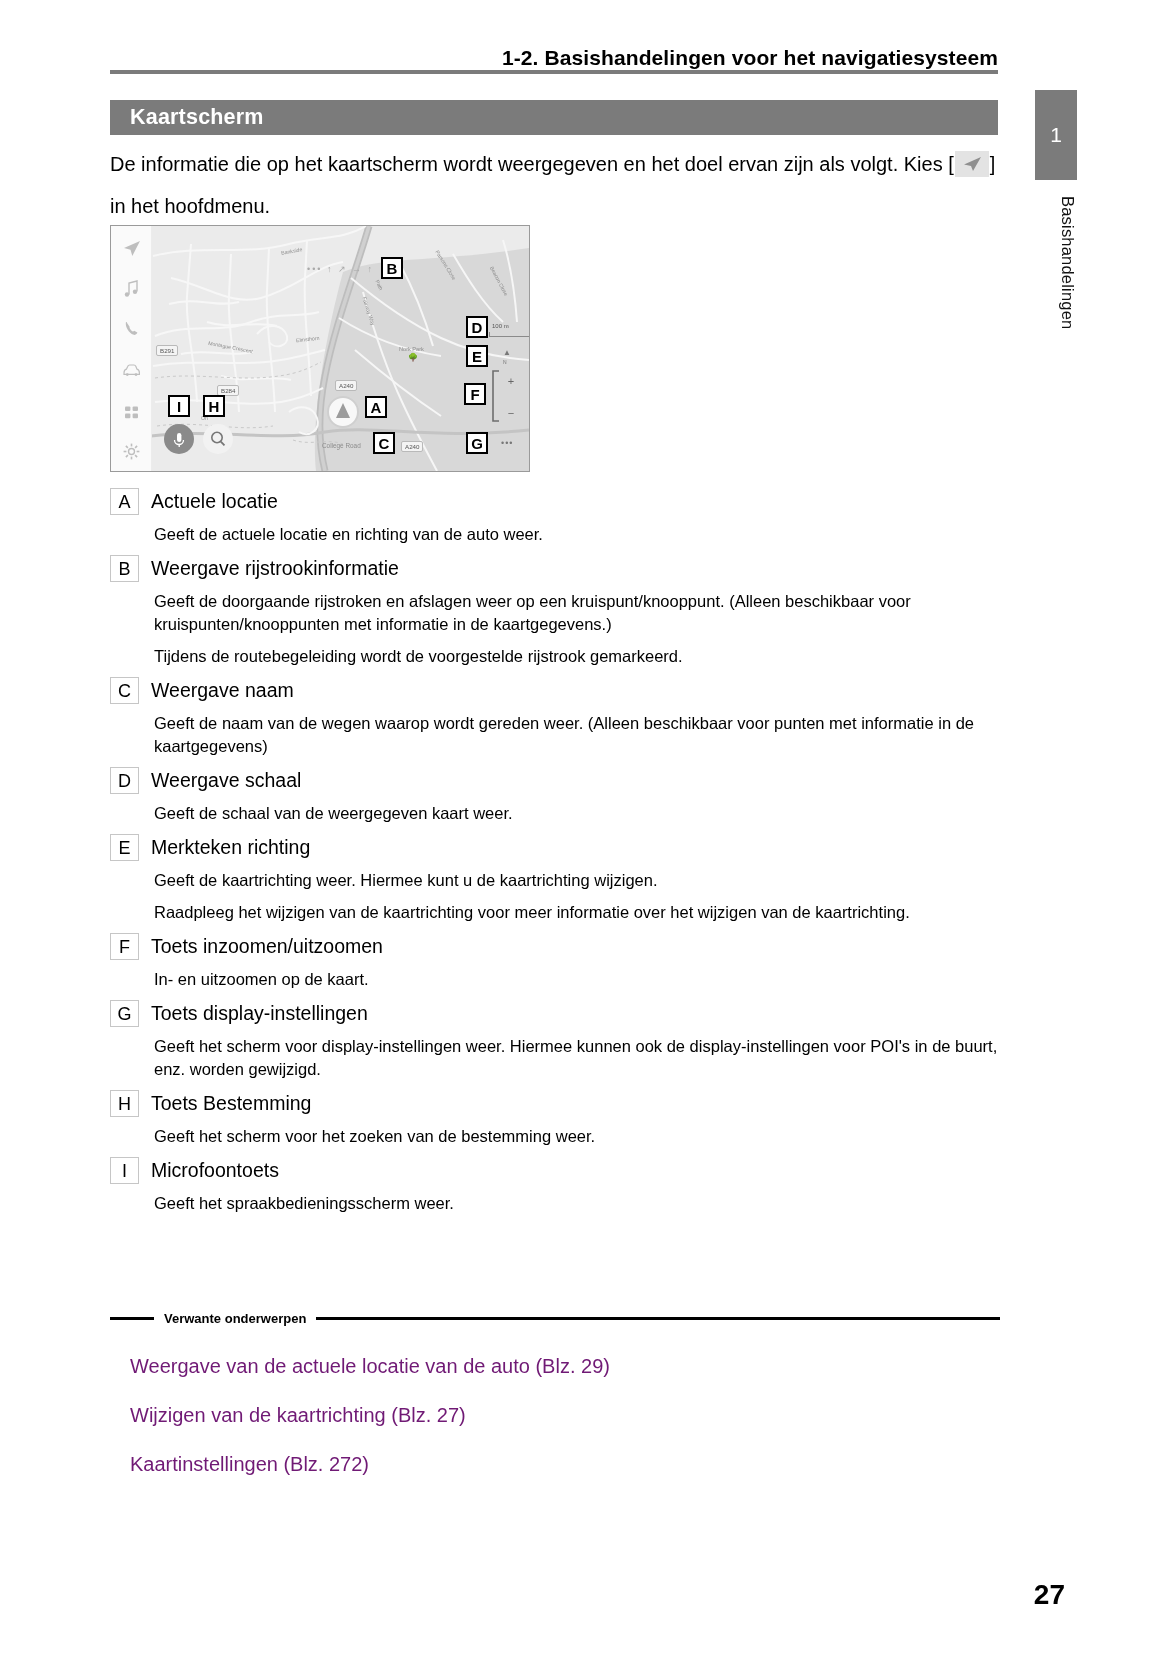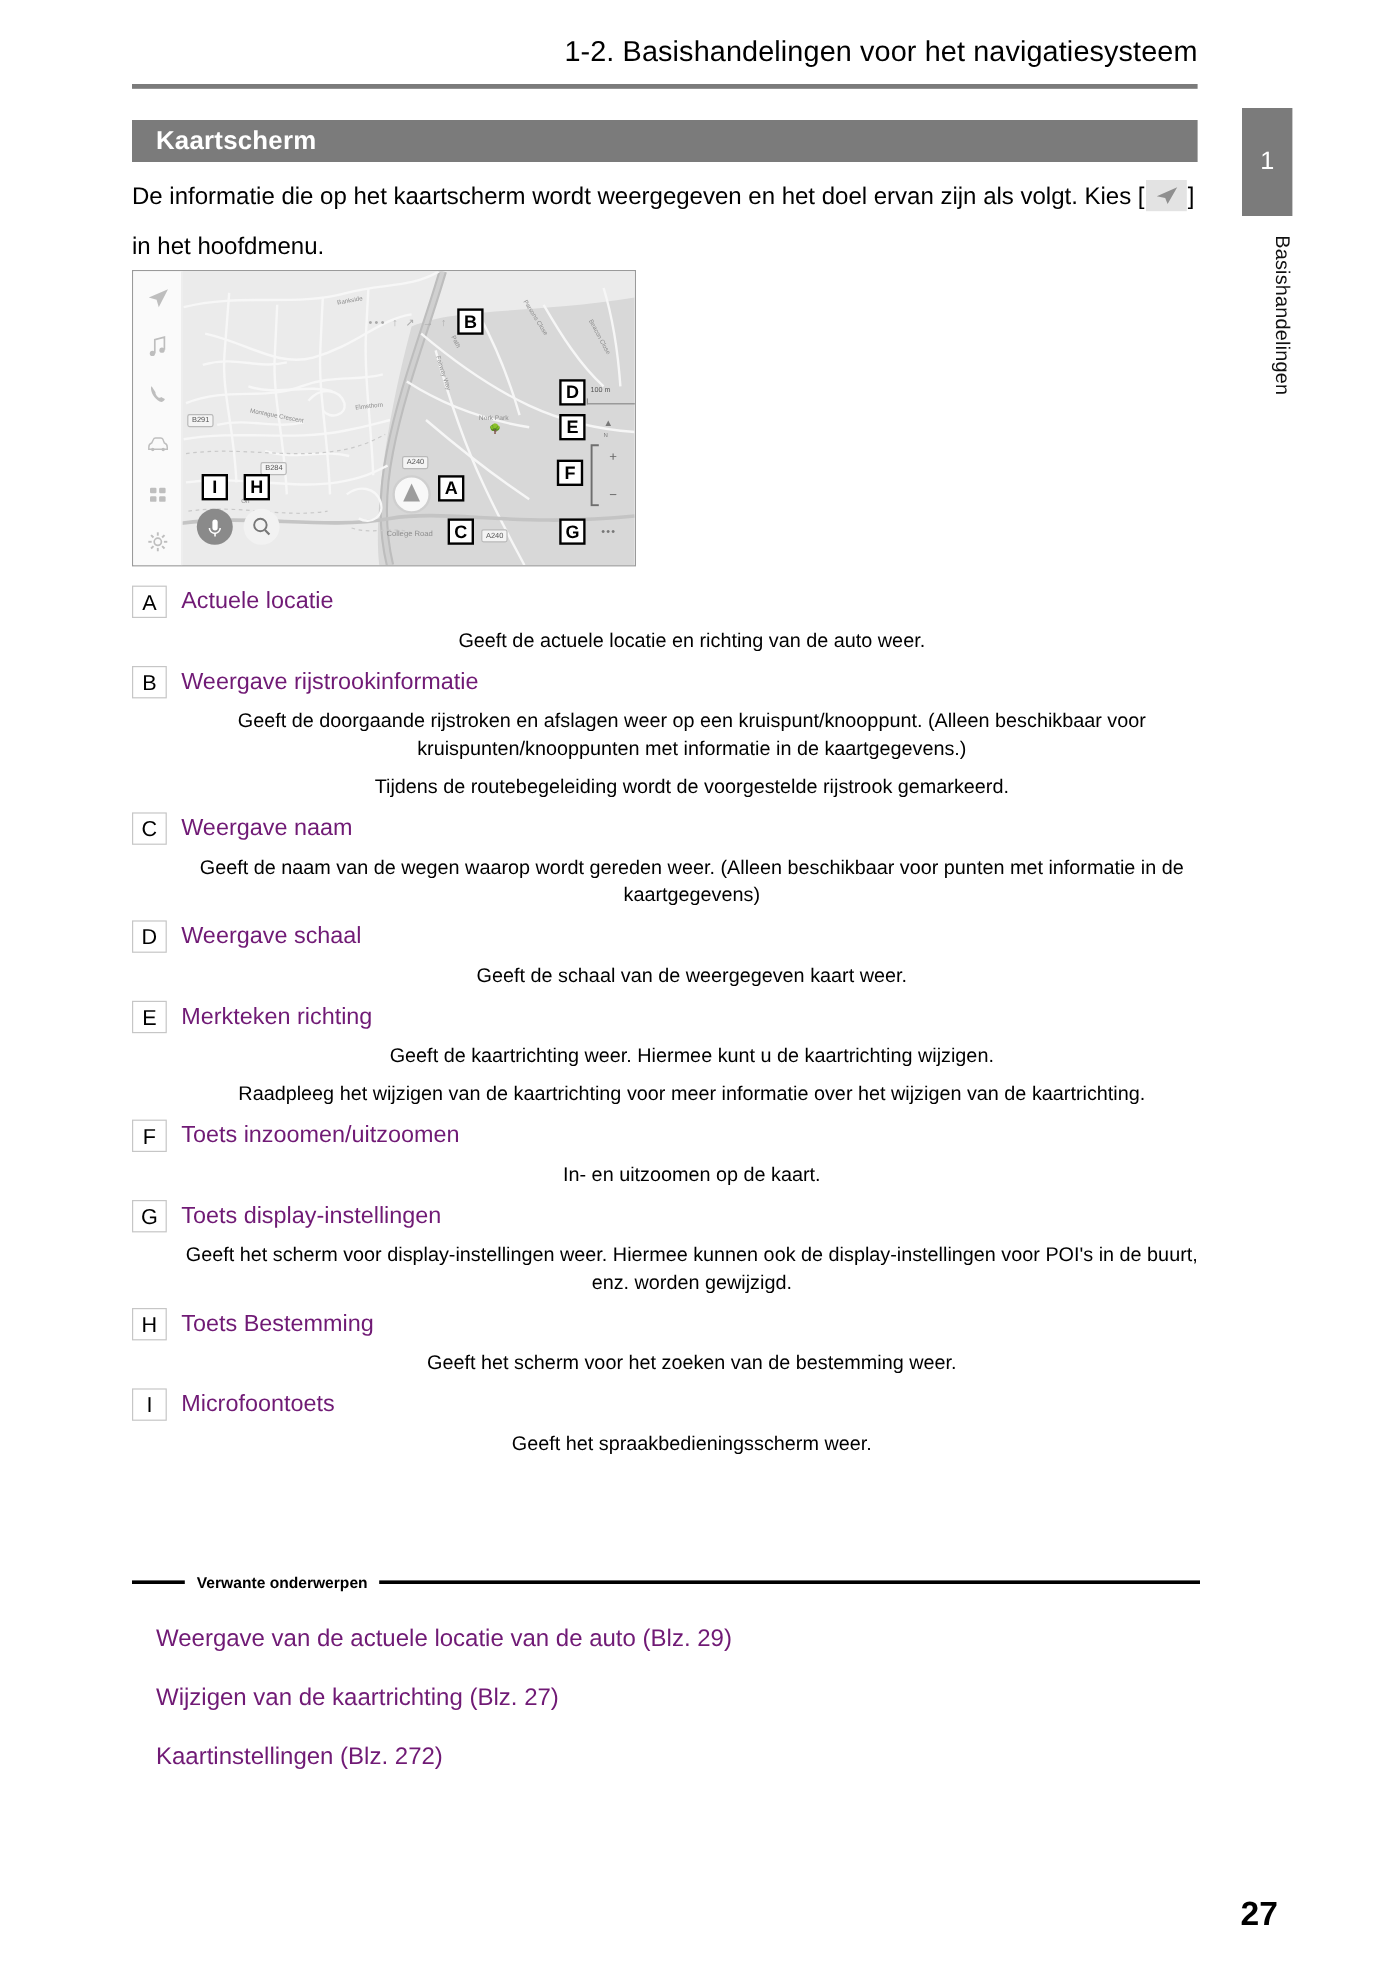--- a/index.html
+++ b/index.html
@@ -17,25 +17,25 @@
     height: 1653px;
     background: #ffffff;
     overflow: hidden;
     box-sizing: border-box;
   }
 
   
   .header {
     position: absolute;
     left: 110px;
-    top: 30px;
+    top: 46px;
     width: 888px;
     text-align: right;
-    font-size: 24px;
-    font-weight: normal;
+    font-size: 21px;
+    font-weight: bold;
     letter-spacing: 0.1px;
     color: #000;
   }
   .header-rule {
     position: absolute;
     left: 110px;
     top: 70px;
     width: 888px;
     height: 4px;
     background: #7b7b7b;
@@ -283,29 +283,28 @@
     text-align: center;
     line-height: 26px;
     color: #000;
     box-sizing: border-box;
     background: #fff;
   }
   .term-text {
     padding-left: 12px;
     font-size: 19.5px;
     line-height: 27px;
-    color: #701a75;
+    color: #000000;
   }
   .def-desc {
     margin: 8px 0 9px 44px;
     font-size: 16.5px;
     line-height: 23px;
     color: #000;
     width: 845px;
-    text-align: center;
   }
 
   
   .related {
     position: absolute;
     left: 110px;
     top: 1305px;
     width: 890px;
   }
   .related-head {

